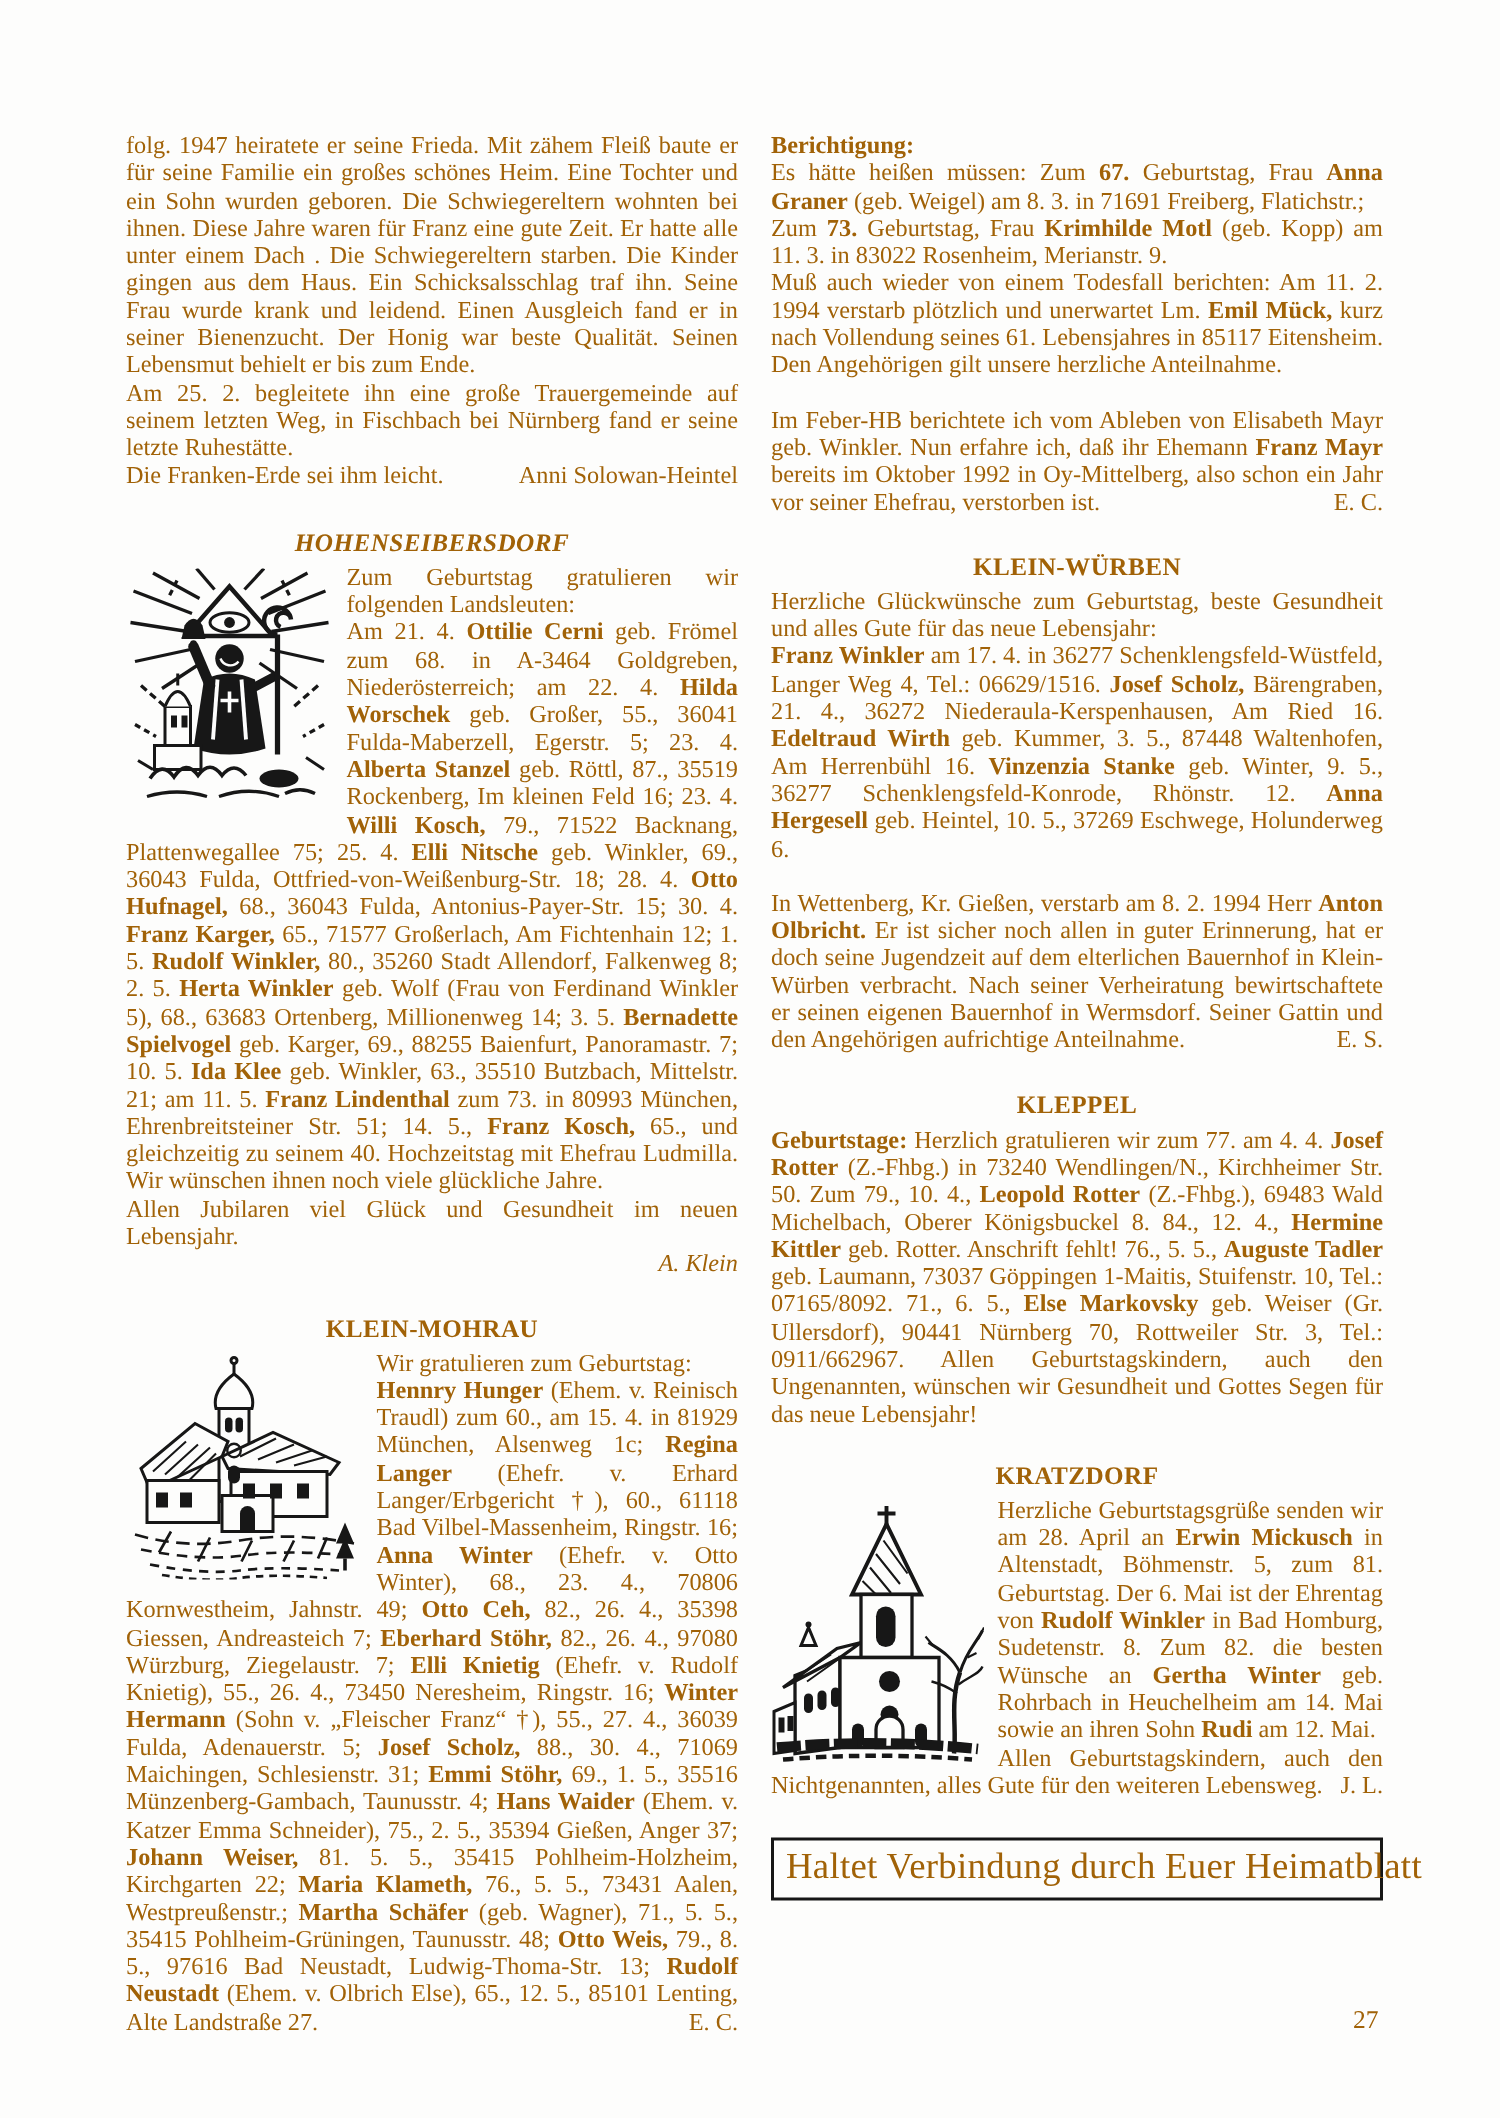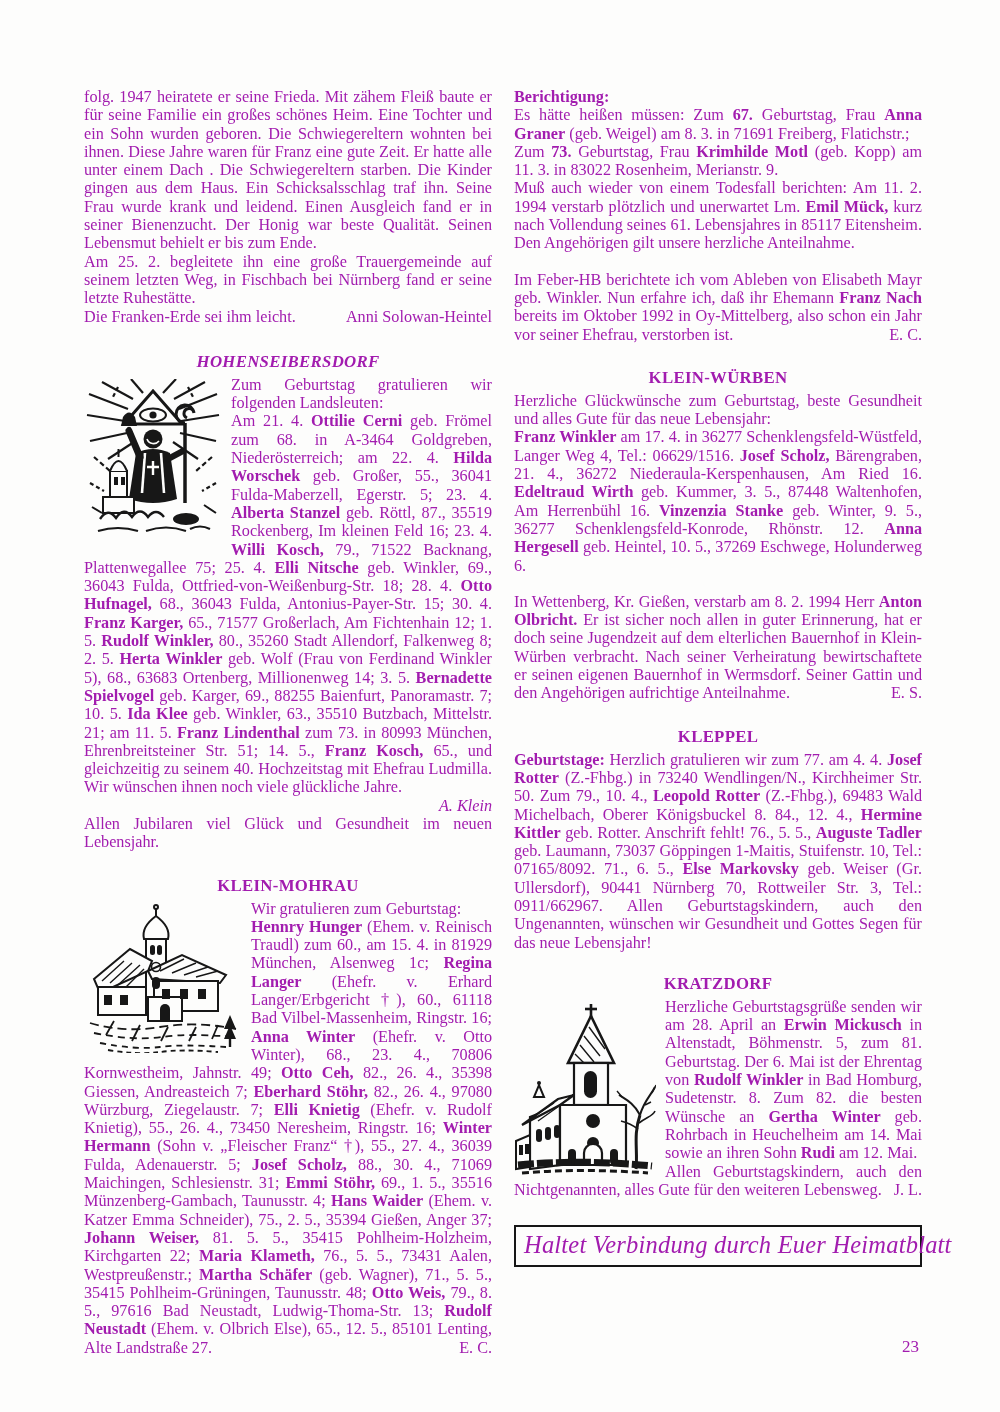--- a/index.html
+++ b/index.html
@@ -1,18 +1,18 @@
 <!DOCTYPE html>
 <html lang="de"><head>
 <meta charset="utf-8">
 <style>
   html,body { margin:0; padding:0; background:#ffffff; }
   .page {
     position:relative; width:1000px; height:1412px; background:#fdfdfc;
-    font-family:"Liberation Serif", serif; color:#a21caf; overflow:hidden;
+    font-family:"Liberation Serif", serif; color:#a16207; overflow:hidden;
   }
   .col { position:absolute; top:88px; width:408px; font-size:16.2px; line-height:18.3px; text-align:justify; }
   .col-left  { left:84px; }
   .col-right { left:514px; }
   .para { margin:0; }
   .b { font-weight:bold; }
   .i { font-style:italic; }
   .sig { float:right; padding-left:10px; }
   .sig-line { text-align:right; font-style:italic; }
   .sect {
@@ -23,21 +23,21 @@
   .sect.tight { margin-top:22px; }
   .run-head { font-weight:bold; }
   .gap { margin-top:18px; }
   .block::after { content:""; display:block; clear:both; }
   .woodcut { display:block; float:left; background:#fdfdfc; }
   .w-saint   { width:138px; height:160px; margin:3px 9px 2px 0; }
   .w-church1 { width:158px; height:150px; margin:3px 9px 2px 0; }
   .w-church2 { width:142px; height:176px; margin:3px 9px 0 0; }
   .footer-banner {
     margin-top:26px; border:2.5px solid #161616; padding:5px 12px 7px 8px;
-    font-style:italic; font-size:24.5px; line-height:26px; text-align:center;
+    font-size:24.5px; line-height:26px; text-align:center;
     white-space:nowrap; letter-spacing:0.2px;
   }
   .page-number { position:absolute; left:902px; top:1337px; font-size:17px; }
   svg { display:block; }
 </style>
 </head>
 <body>
 
 <div class="page">
 
@@ -96,22 +96,22 @@
           <rect x="30" y="98" width="4" height="8" fill="#171717"></rect>
           <rect x="37" y="98" width="4" height="8" fill="#171717"></rect>
           <path d="M16 140 q8 -12 16 -1 q8 -12 16 -1 q8 -11 16 0 q8 -10 16 0" stroke="#171717" stroke-width="2.4" fill="none"></path>
           <ellipse cx="102" cy="140" rx="13" ry="6" fill="#171717"></ellipse>
           <path d="M14 152 q20 -6 40 0 M62 152 q20 -7 40 0 M106 150 q10 -5 20 0" stroke="#171717" stroke-width="2.2" fill="none"></path>
           <path d="M8 128 l10 6 M120 126 l12 8" stroke="#171717" stroke-width="2"></path>
         </svg>
       </span>
     <div class="para"><span>Zum Geburtstag gratulieren wir folgenden Landsleuten:</span></div>
         <div class="para"><span>Am 21. 4. </span><span class="b">Ottilie Cerni</span><span> geb. Frömel zum 68. in A-3464 Goldgreben, Niederösterreich; am 22. 4. </span><span class="b">Hilda Worschek</span><span> geb. Großer, 55., 36041 Fulda-Maberzell, Egerstr. 5; 23. 4. </span><span class="b">Alberta Stanzel</span><span> geb. Röttl, 87., 35519 Rockenberg, Im kleinen Feld 16; 23. 4. </span><span class="b">Willi Kosch,</span><span> 79., 71522 Backnang, Plattenwegallee 75; 25. 4. </span><span class="b">Elli Nitsche</span><span> geb. Winkler, 69., 36043 Fulda, Ottfried-von-Weißenburg-Str. 18; 28. 4. </span><span class="b">Otto Hufnagel,</span><span> 68., 36043 Fulda, Antonius-Payer-Str. 15; 30. 4. </span><span class="b">Franz Karger,</span><span> 65., 71577 Großerlach, Am Fichtenhain 12; 1. 5. </span><span class="b">Rudolf Winkler,</span><span> 80., 35260 Stadt Allendorf, Falkenweg 8; 2. 5. </span><span class="b">Herta Winkler</span><span> geb. Wolf (Frau von Ferdinand Winkler 5), 68., 63683 Ortenberg, Millionenweg 14; 3. 5. </span><span class="b">Bernadette Spielvogel</span><span> geb. Karger, 69., 88255 Baienfurt, Panoramastr. 7; 10. 5. </span><span class="b">Ida Klee</span><span> geb. Winkler, 63., 35510 Butzbach, Mittelstr. 21; am 11. 5. </span><span class="b">Franz Lindenthal</span><span> zum 73. in 80993 München, Ehrenbreitsteiner Str. 51; 14. 5., </span><span class="b">Franz Kosch,</span><span> 65., und gleichzeitig zu seinem 40. Hochzeitstag mit Ehefrau Ludmilla. Wir wünschen ihnen noch viele glückliche Jahre.</span></div>
+        <div class="para"><span>Allen Jubilaren viel Glück und Gesundheit im neuen Lebensjahr.</span></div>
         <div class="para sig-line"><span>A. Klein</span></div>
-        <div class="para"><span>Allen Jubilaren viel Glück und Gesundheit im neuen Lebensjahr.</span></div>
       </div>
 
     <div class="sect">KLEIN-MOHRAU</div>
     <div class="block">
       <span class="woodcut w-church1">
         <svg viewBox="0 0 158 150" width="158" height="150" aria-hidden="true">
           <g stroke="#171717" stroke-width="2" fill="#fdfdfc">
             <rect x="62" y="36" width="20" height="62"></rect>
             <path d="M60 36 Q57 24 72 13 Q87 24 84 36 Z"></path>
             <line x1="72" y1="13" x2="72" y2="5"></line>
@@ -154,21 +154,21 @@
 
   <div class="col col-right">
     <div class="run-head">Berichtigung:</div>
     <div class="block">
         <div class="para"><span>Es hätte heißen müssen: Zum </span><span class="b">67.</span><span> Geburtstag, Frau </span><span class="b">Anna Graner</span><span> (geb. Weigel) am 8. 3. in 71691 Freiberg, Flatichstr.;</span></div>
         <div class="para"><span>Zum </span><span class="b">73.</span><span> Geburtstag, Frau </span><span class="b">Krimhilde Motl</span><span> (geb. Kopp) am 11. 3. in 83022 Rosenheim, Merianstr. 9.</span></div>
         <div class="para"><span>Muß auch wieder von einem Todesfall berichten: Am 11. 2. 1994 verstarb plötzlich und unerwartet Lm. </span><span class="b">Emil Mück,</span><span> kurz nach Vollendung seines 61. Lebensjahres in 85117 Eitensheim. Den Angehörigen gilt unsere herzliche Anteilnahme.</span></div>
       </div>
 
     <div class="block gap">
-        <div class="para"><span>Im Feber-HB berichtete ich vom Ableben von Elisabeth Mayr geb. Winkler. Nun erfahre ich, daß ihr Ehemann </span><span class="b">Franz Nach</span><span> bereits im Oktober 1992 in Oy-Mittelberg, also schon ein Jahr vor seiner Ehefrau, verstorben ist.</span><span class="sig">E. C.</span></div>
+        <div class="para"><span>Im Feber-HB berichtete ich vom Ableben von Elisabeth Mayr geb. Winkler. Nun erfahre ich, daß ihr Ehemann </span><span class="b">Franz Mayr</span><span> bereits im Oktober 1992 in Oy-Mittelberg, also schon ein Jahr vor seiner Ehefrau, verstorben ist.</span><span class="sig">E. C.</span></div>
       </div>
 
     <div class="sect">KLEIN-WÜRBEN</div>
     <div class="block">
         <div class="para"><span>Herzliche Glückwünsche zum Geburtstag, beste Gesundheit und alles Gute für das neue Lebensjahr:</span></div>
         <div class="para"><span class="b">Franz Winkler</span><span> am 17. 4. in 36277 Schenklengsfeld-Wüstfeld, Langer Weg 4, Tel.: 06629/1516. </span><span class="b">Josef Scholz,</span><span> Bärengraben, 21. 4., 36272 Niederaula-Kerspenhausen, Am Ried 16. </span><span class="b">Edeltraud Wirth</span><span> geb. Kummer, 3. 5., 87448 Waltenhofen, Am Herrenbühl 16. </span><span class="b">Vinzenzia Stanke</span><span> geb. Winter, 9. 5., 36277 Schenklengsfeld-Konrode, Rhönstr. 12. </span><span class="b">Anna Hergesell</span><span> geb. Heintel, 10. 5., 37269 Eschwege, Holunderweg 6.</span></div>
       </div>
 
     <div class="block gap">
         <div class="para"><span>In Wettenberg, Kr. Gießen, verstarb am 8. 2. 1994 Herr </span><span class="b">Anton Olbricht.</span><span> Er ist sicher noch allen in guter Erinnerung, hat er doch seine Jugendzeit auf dem elterlichen Bauernhof in Klein-Würben verbracht. Nach seiner Verheiratung bewirtschaftete er seinen eigenen Bauernhof in Wermsdorf. Seiner Gattin und den Angehörigen aufrichtige Anteilnahme.</span><span class="sig">E. S.</span></div>
@@ -222,14 +222,14 @@
       </span>
     <div class="para"><span>Herzliche Geburtstagsgrüße senden wir am 28. April an </span><span class="b">Erwin Mickusch</span><span> in Altenstadt, Böhmenstr. 5, zum 81. Geburtstag. Der 6. Mai ist der Ehrentag von </span><span class="b">Rudolf Winkler</span><span> in Bad Homburg, Sudetenstr. 8. Zum 82. die besten Wünsche an </span><span class="b">Gertha Winter</span><span> geb. Rohrbach in Heuchelheim am 14. Mai sowie an ihren Sohn </span><span class="b">Rudi</span><span> am 12. Mai.</span></div>
         <div class="para"><span>Allen Geburtstagskindern, auch den Nichtgenannten, alles Gute für den weiteren Lebensweg.</span><span class="sig">J. L.</span></div>
       </div>
 
     <div class="footer-banner">
       <span>Haltet Verbindung durch Euer Heimatblatt</span>
     </div>
   </div>
 
-  <div class="page-number">23</div>
+  <div class="page-number">27</div>
 </div>
 
 </body></html>

